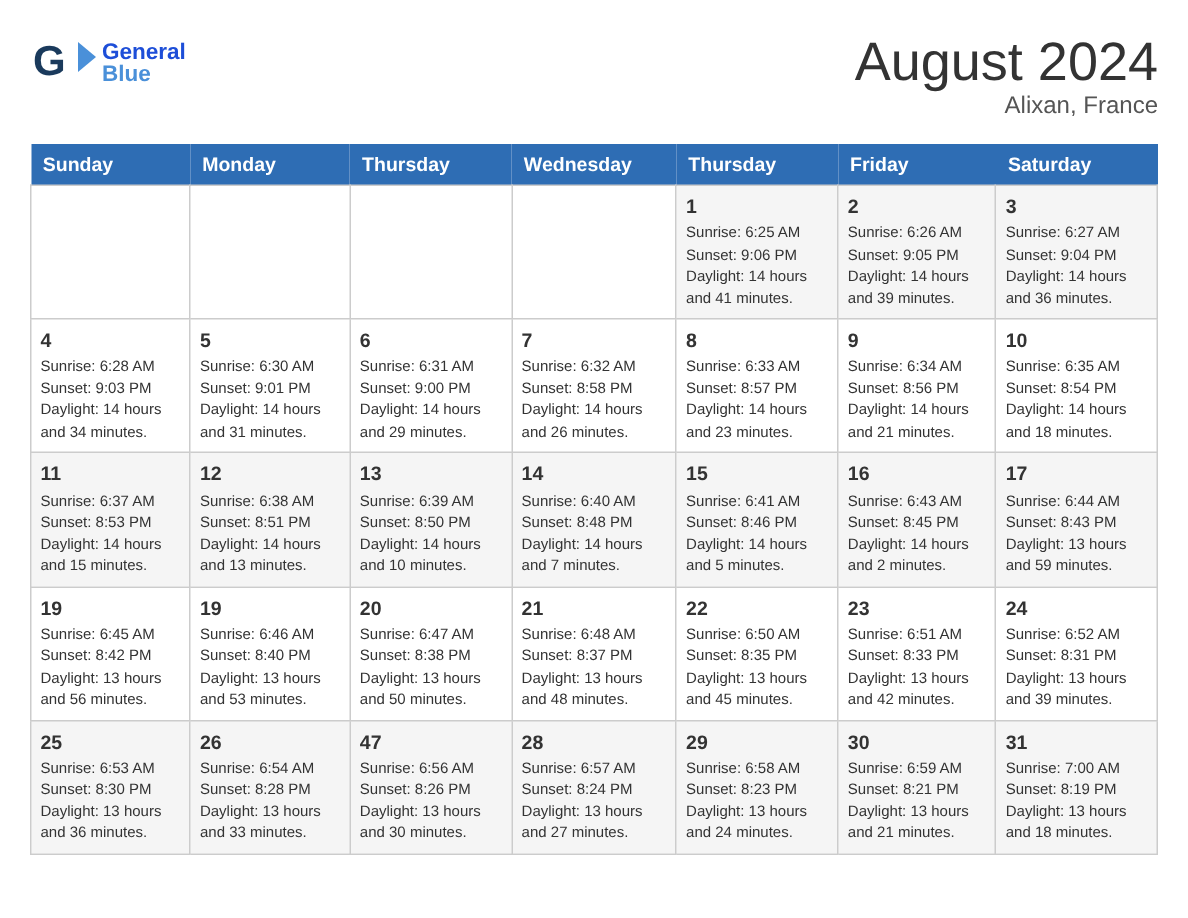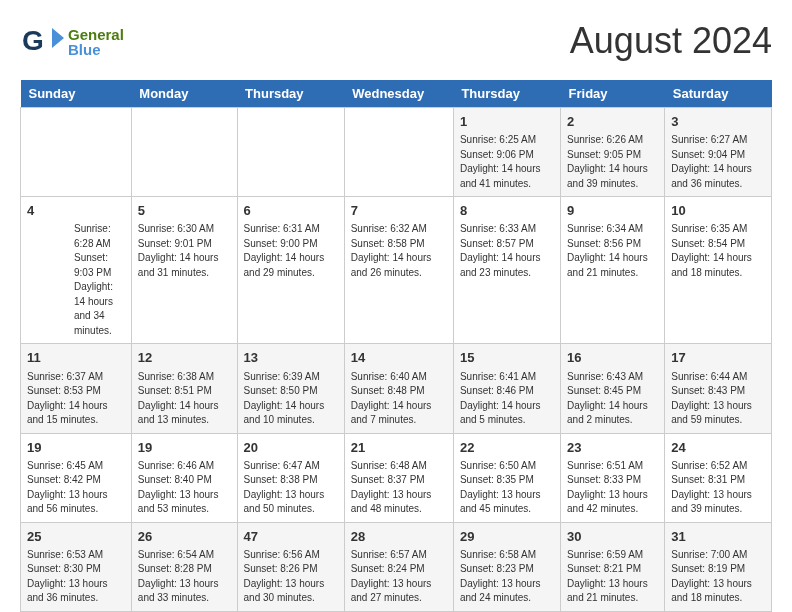--- a/index.html
+++ b/index.html
@@ -77,21 +77,21 @@
       align-items: center;
       gap: 4px;
     }
     .logo-right {
       display: flex;
       flex-direction: column;
     }
     .logo-general {
       font-size: 15px;
       font-weight: bold;
-      color: #4d7c0f;
+      color: #1d4ed8;
       line-height: 1;
     }
     .logo-blue-word {
       font-size: 15px;
       font-weight: bold;
       color: #4a90d9;
       line-height: 1;
     }
   </style>
 </head>
@@ -105,20 +105,21 @@
         <polygon points="32,8 44,18 32,28" fill="#4a90d9"></polygon>
       </svg>
     </div>
     <div class="logo-right">
       <span class="logo-general">General</span>
       <span class="logo-blue-word">Blue</span>
     </div>
   </div>
   <div class="title-area">
     <div class="month-title">August 2024</div>
+    <div class="location-title">Alixan, France</div>
   </div>
 </div>
 
 <table>
   <thead>
     <tr>
       <th>Sunday</th>
       <th>Monday</th>
       <th>Thursday</th>
       <th>Wednesday</th>
@@ -151,21 +152,21 @@
           <span class="day-num">3</span>
           <div class="day-info" style="white-space: pre-line;">Sunrise: 6:27 AM
 Sunset: 9:04 PM
 Daylight: 14 hours
 and 36 minutes.</div>
         </td>
       </tr>
       <tr>
         <td>
           <span class="day-num">4</span>
-          <div class="day-info" style="white-space: pre-line; margin-left: 47px;">Sunrise: 6:28 AM
+          <div class="day-info" style="white-space: pre-line;">Sunrise: 6:28 AM
 Sunset: 9:03 PM
 Daylight: 14 hours
 and 34 minutes.</div>
         </td>
         <td>
           <span class="day-num">5</span>
           <div class="day-info" style="white-space: pre-line;">Sunrise: 6:30 AM
 Sunset: 9:01 PM
 Daylight: 14 hours
 and 31 minutes.</div>

